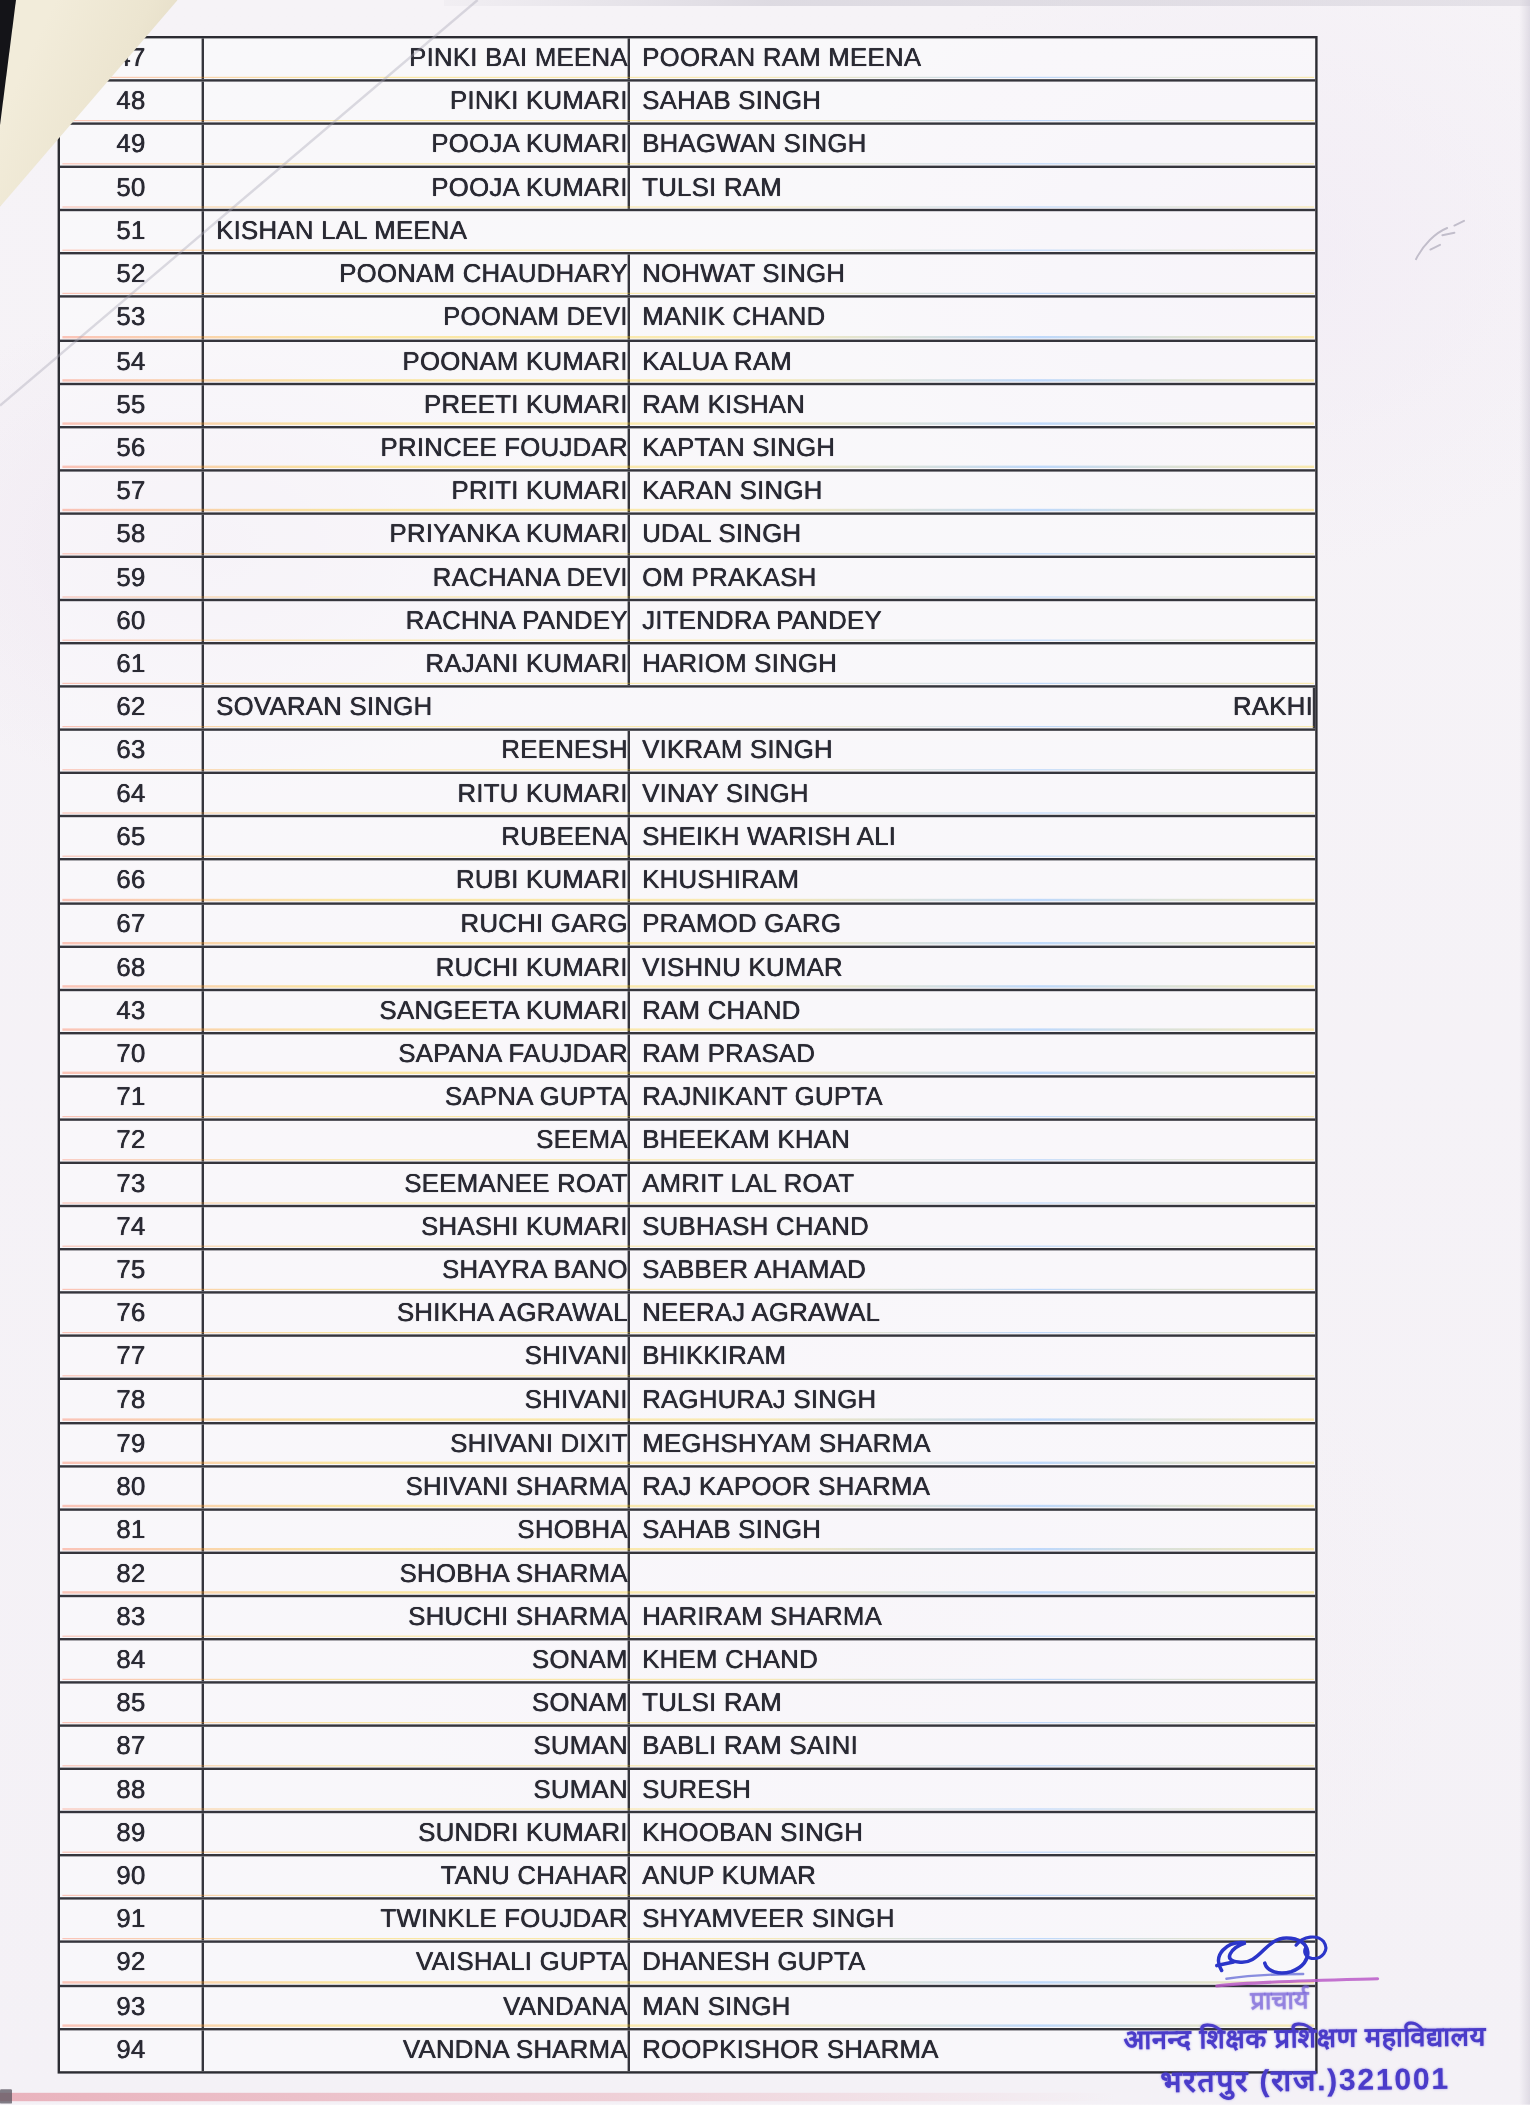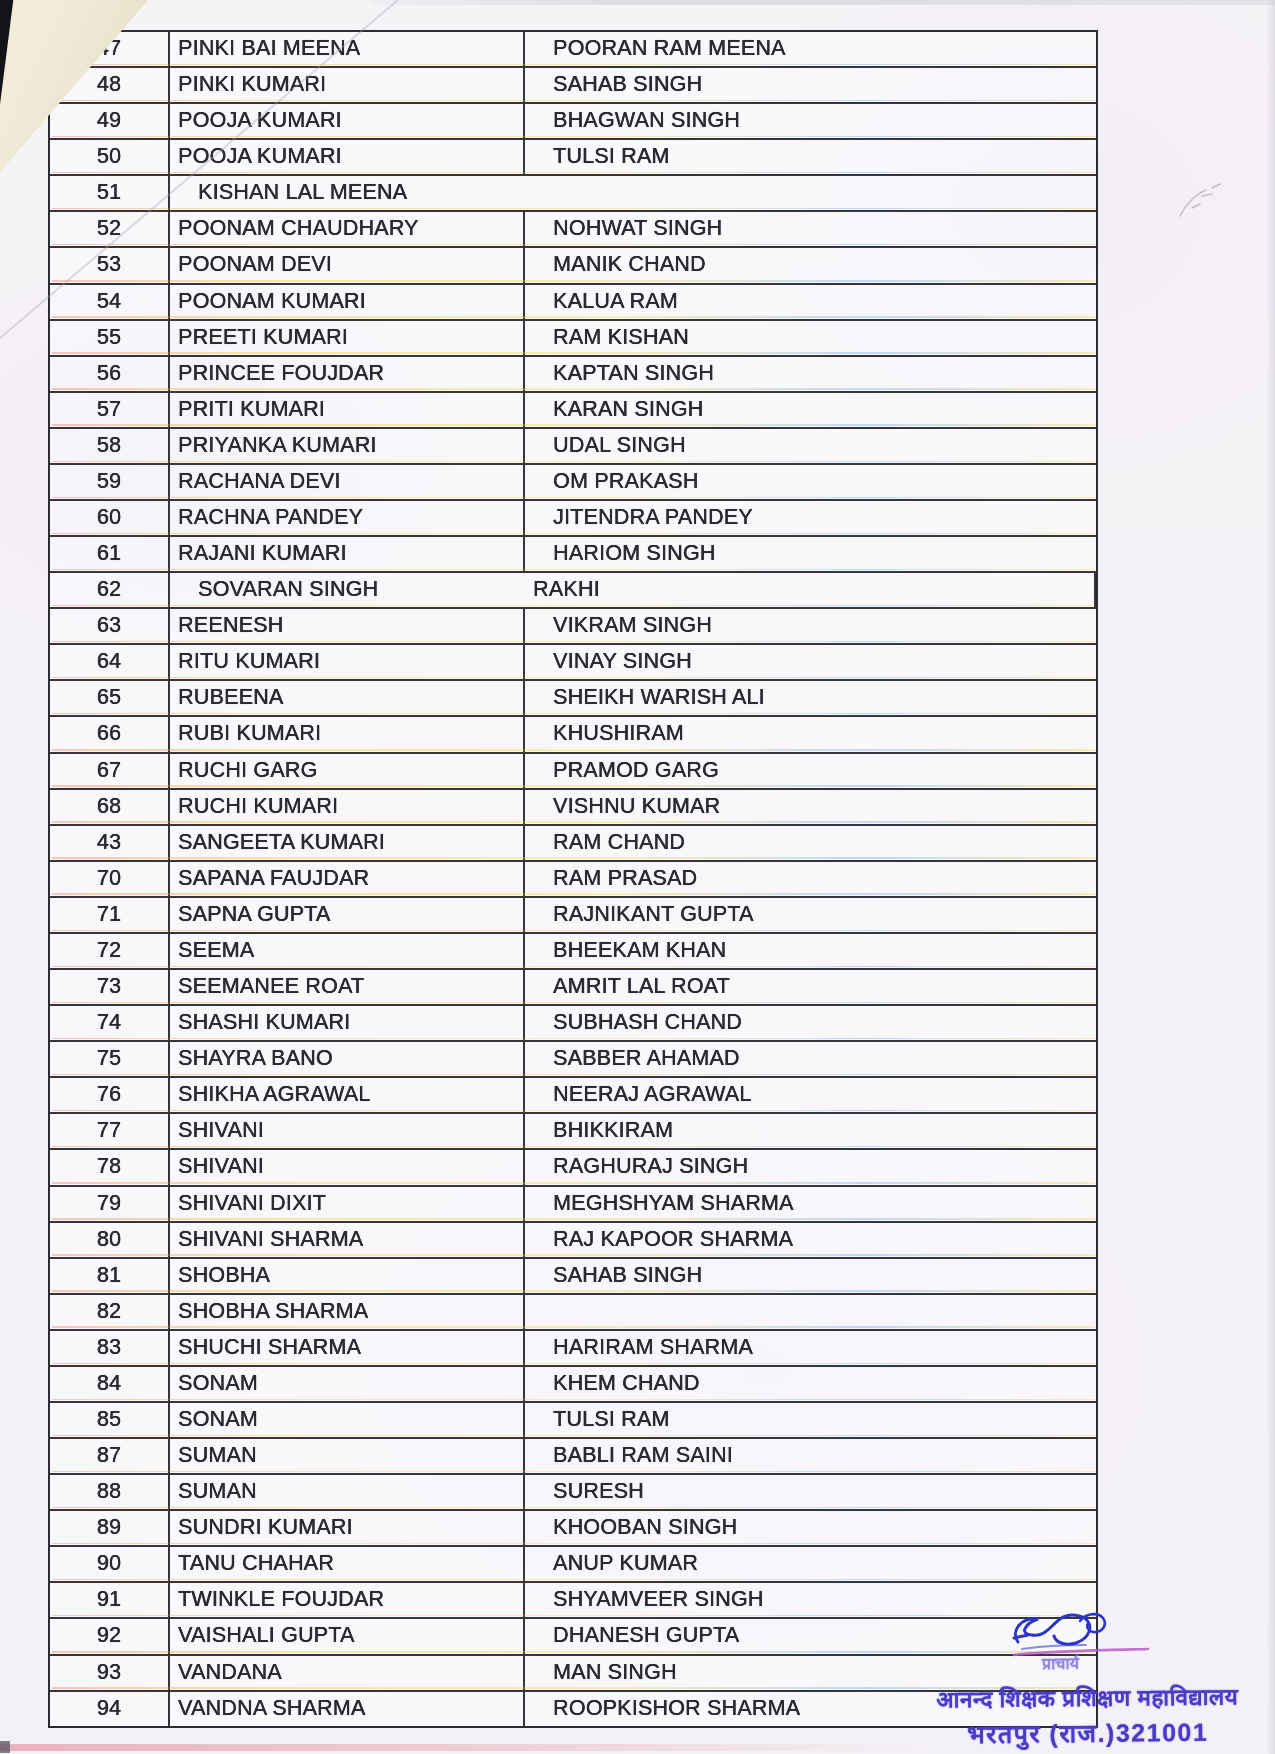--- a/index.html
+++ b/index.html
@@ -30,22 +30,22 @@
       rgba(255,78,32,.30), rgba(253,200,12,.38) 22%, rgba(253,205,20,.30) 55%,
       rgba(40,140,255,.28) 78%, rgba(255,205,0,.30));
     pointer-events:none;
   }
   .cell{
     line-height:33.4px; font-size:21.5px; color:#2a2a33;
     letter-spacing:.2px; white-space:nowrap;
     text-shadow:.35px 0 0 currentColor, 0 0 .7px rgba(38,38,62,.65);
   }
   .cell-serial{ text-align:center; border-right:2.2px solid #35353c; }
-  .cell-name{ padding-left:8px; border-right:2.2px solid #35353c; }
-  .cell-father{ padding-left:28px; }
+  .cell-name{ padding-left:8px; border-right:2.2px solid #35353c;text-align:right; }
+  .cell-father{ padding-left:10px; }
   
   .artifact{ position:absolute; pointer-events:none; }
   .top-strip{ top:0; left:370px; right:0; height:5px;
     background:linear-gradient(90deg, rgba(214,211,219,.15), rgba(205,202,212,.6) 30%, rgba(208,205,214,.45)); }
   .right-band{ top:0; bottom:0; right:0; width:9px;
     background:linear-gradient(270deg, rgba(205,200,213,.55), rgba(205,200,213,0)); }
   .bottom-pink{ bottom:3px; left:0; width:930px; height:7px;
     background:linear-gradient(90deg, rgba(226,136,150,.6), rgba(231,157,168,.4) 55%, rgba(235,170,180,0)); }
   .bottom-nub{ bottom:1px; left:0; width:10px; height:12px; background:#59545f; opacity:.75; border-radius:1px; }
   
@@ -57,21 +57,21 @@
     clip-path:polygon(9% 0, 100% 0, 0 99%, 0 60%);
     filter:drop-shadow(2px 2px 2px rgba(90,85,70,.45));
   }
   
   .stamp{ position:absolute; left:915px; top:1682px; width:345px; text-align:center;
     color:#4a3cc9; transform:rotate(-.6deg);
     text-shadow:0 0 1.1px rgba(84,62,214,.6), 0 0 2.5px rgba(90,70,220,.25);
   }
   .stamp-line1{ font-size:22.5px; font-weight:700; letter-spacing:.5px; }
   .stamp-line2{ font-size:25px; font-weight:700; letter-spacing:1.5px; margin-top:2px; }
-  .designation{ position:absolute; left:1042px; top:1652px; font-size:16px; font-weight:700;
+  .designation{ position:absolute; left:1042px; top:1652px; font-size:21px; font-weight:700;
     color:rgba(122,100,216,.6); text-shadow:0 0 1.6px rgba(122,100,216,.55); transform:rotate(-1deg); }
   .signature-svg{ position:absolute; left:1008px; top:1608px; }
   .pencil-mark{ position:absolute; left:1172px; top:178px; opacity:.55; }
 </style>
 </head>
 <body>
 
 <div style="position:absolute;inset:0;">
 
   <div class="sheet-table" id="student-table">

